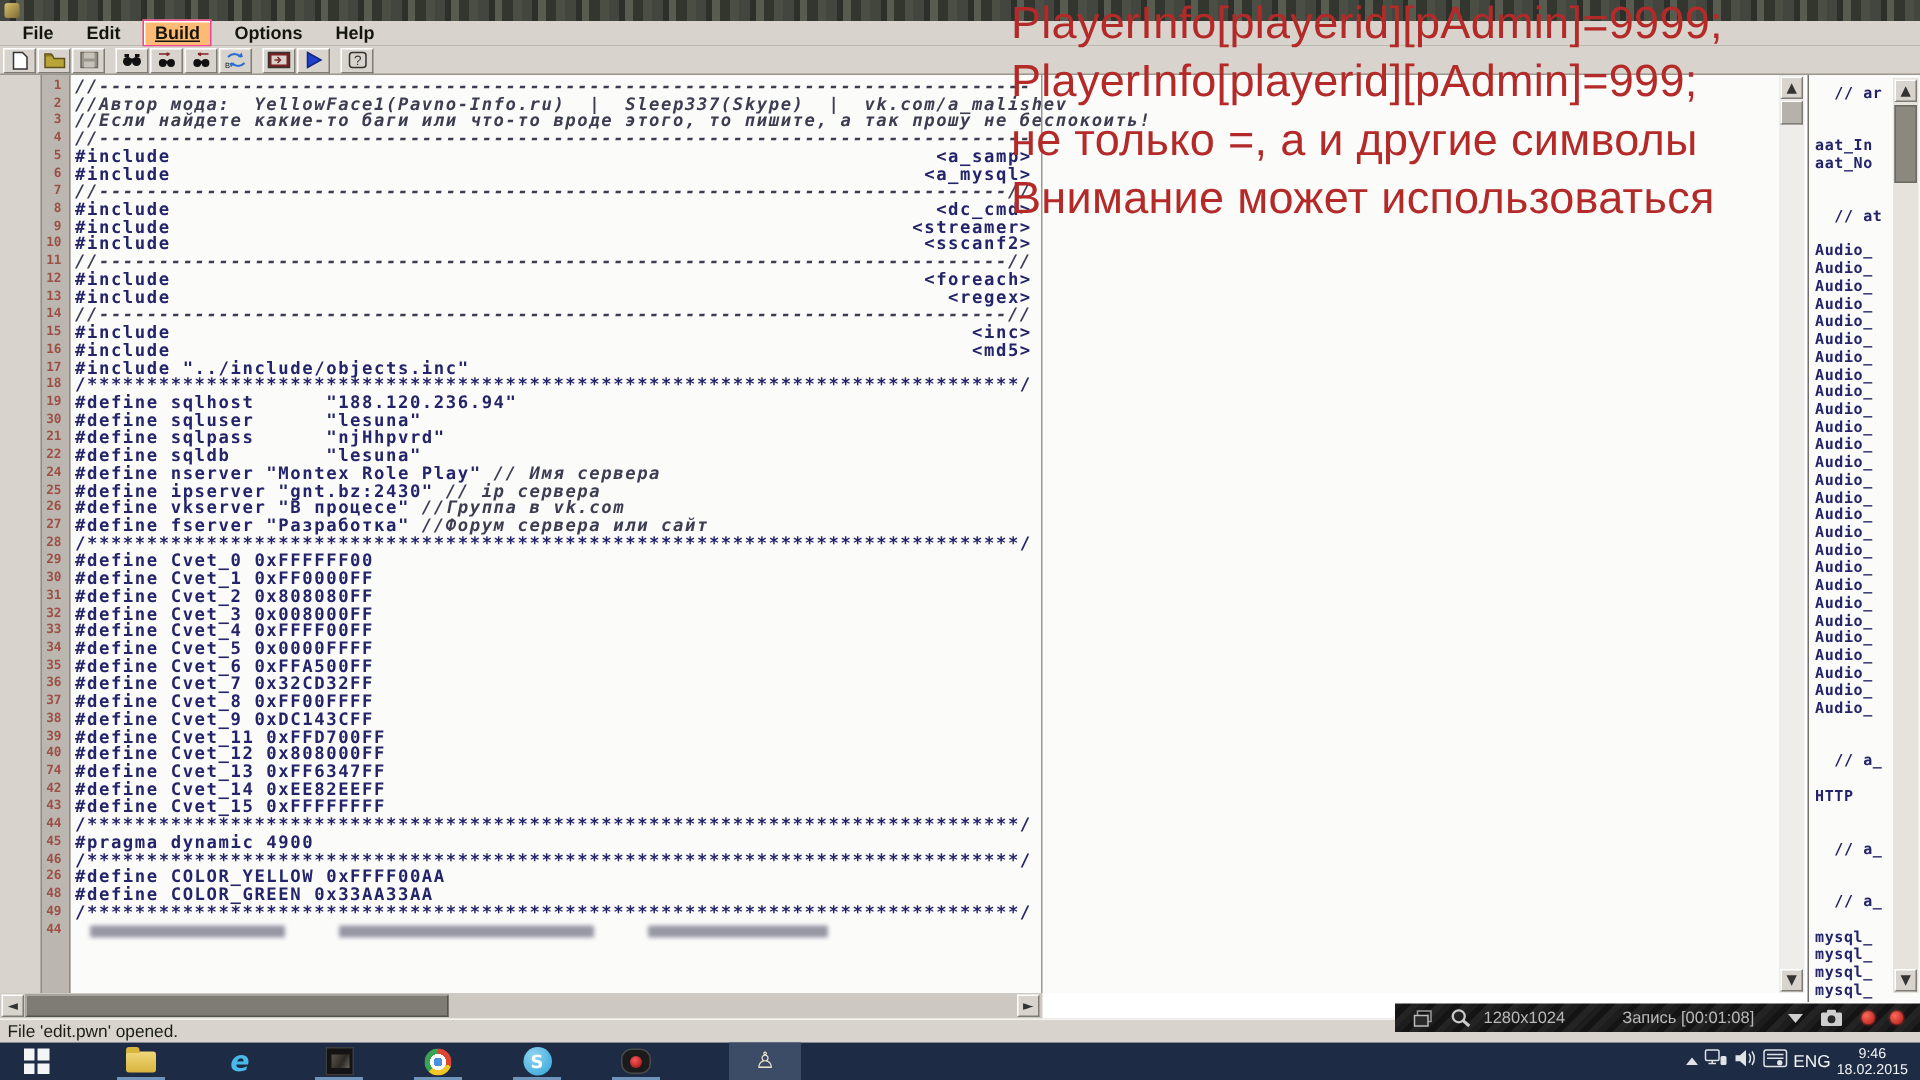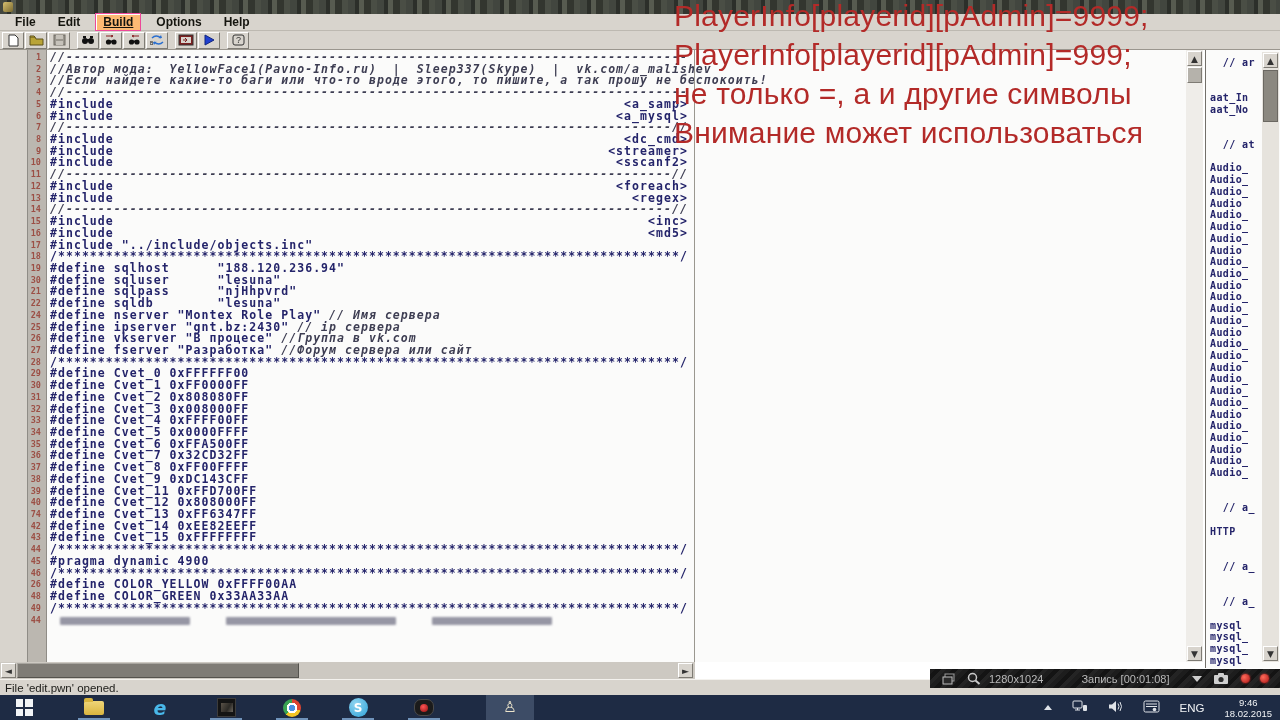--- a/index.html
+++ b/index.html
@@ -100,21 +100,21 @@
   .chrome-ic { width:18px; height:18px; border-radius:50%;
     background:radial-gradient(circle at 50% 50%, #4a90e2 0 3px, #fff 3px 5.5px, rgba(0,0,0,0) 5.5px),
       conic-gradient(#dd4532 0 30%, #f3c626 30% 62%, #3aa353 62% 100%); }
   .skype-ic { width:19px; height:19px; border-radius:50%; background:radial-gradient(circle at 35% 30%, #8fd4f0, #2fa3d9);
     color:#fff; font:700 12px "DejaVu Sans",sans-serif; display:flex; align-items:center; justify-content:center; }
   .rec-ic { width:20px; height:17px; background:#1b1b1b; border:1px solid #4a4a4a; border-radius:7px;
     display:flex; align-items:center; justify-content:center; }
   .rec-ic i { width:8px; height:8px; border-radius:50%; background:radial-gradient(circle at 40% 35%, #f55, #8d0f0f); }
   .pawn-ic { font:400 15px "DejaVu Sans",sans-serif; color:#ece4cb; line-height:15px; }
 
-  .tray { margin-left:auto; display:flex; align-items:center; gap:20px; padding-right:8px; color:#dfe3e8; }
+  .tray { margin-left:auto; display:flex; align-items:center; gap:4px; padding-right:8px; color:#dfe3e8; }
   .tray-chev { width:0; height:0; border-left:4px solid transparent; border-right:4px solid transparent; border-bottom:5px solid #dfe3e8; }
   .tray-eng { font:400 11.5px "Liberation Sans",sans-serif; color:#f2f4f6; }
   .clock { text-align:center; font:400 9.5px "Liberation Sans",sans-serif; color:#f2f4f6; line-height:11px; }
 
   
   .red-overlay { position:absolute; left:674px; top:-4px; z-index:50;
     font:400 30px "Liberation Sans",sans-serif; letter-spacing:.2px; color:#b32a28; line-height:39px; white-space:nowrap; }
 </style>
 </head>
 <body>

